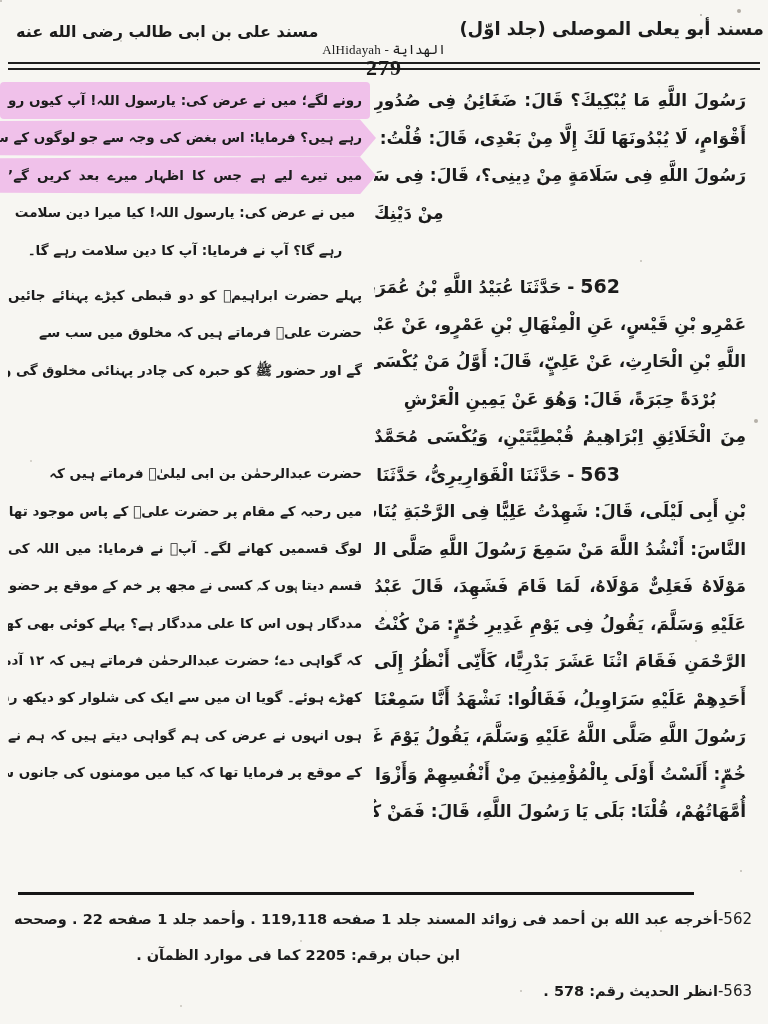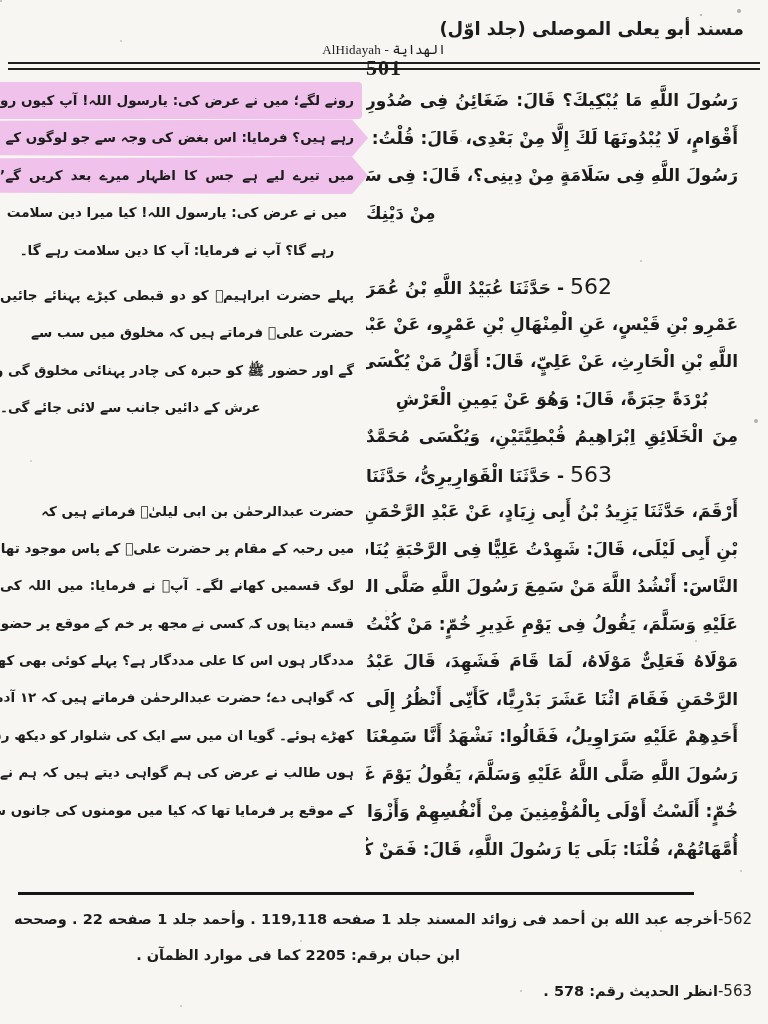--- a/index.html
+++ b/index.html
@@ -6,21 +6,21 @@
   body{
     width:768px;height:1024px;overflow:hidden;
     background:#f7f6f2;color:#1c1c1c;
     font-family:"DejaVu Sans",sans-serif;
     position:relative;
   }
   .page{position:relative;width:768px;height:1024px;}
   
   .hdr{position:relative;height:58px;}
   .hdr-right{
-    position:absolute;right:24px;top:18px;
+    position:absolute;right:4px;top:18px;
     font-size:18px;font-weight:bold;direction:rtl;
   }
   .hdr-left{
     position:absolute;left:16px;top:22px;
     font-size:16px;font-weight:bold;direction:rtl;
   }
   .hdr-center{
     position:absolute;left:0;right:0;top:6px;text-align:center;margin-top:36px;
   }
   .brand{
@@ -29,36 +29,36 @@
   }
   .pageno{
     font-family:"Liberation Serif",serif;
     font-size:22px;font-weight:bold;line-height:20px;letter-spacing:1px;
   }
   .rule{height:4px;margin:4px 8px 0 8px;
     border-top:2px solid #1f1f1f;border-bottom:2px solid #1f1f1f;}
   
   .columns{
     display:flex;flex-direction:row;
-    padding:12px 6px 0 0;height:822px;overflow:hidden;
+    padding:12px 6px 0 8px;height:822px;overflow:hidden;
     box-sizing:border-box;gap:12px;
   }
   .col{direction:rtl;box-sizing:border-box;}
   .col-urdu{width:354px;font-size:13.5px;font-weight:600;}
   .col-arabic{width:372px;font-size:17px;font-weight:bold;}
   .ln{
     line-height:37.5px;height:37.5px;overflow:hidden;white-space:nowrap;
     text-align:justify;text-align-last:justify;
   }
   .col-urdu .ln{line-height:37.4px;height:37.4px;}
   .al-left{text-align:left;text-align-last:left;}
   .al-center{text-align:center;text-align-last:center;}
   .al-right{text-align:right;text-align-last:right;}
   .ind{padding-right:126px;}
-  .hnum{font-size:22px;font-weight:normal;letter-spacing:.5px;}
+  .hnum{font-size:19px;font-weight:bold;letter-spacing:.5px;}
   .para{margin:0;}
   
   .col-arabic .para:nth-child(1){margin-bottom:36px;}
   .col-urdu .para:nth-child(1){margin-bottom:8px;}
   .col-urdu .para:nth-child(2){margin-bottom:66px;}
   
   .hl{
     background:var(--hl,#f0c1ea);
     border-radius:4px;
     padding:0 8px;margin:0 -8px;
@@ -87,74 +87,73 @@
 </head>
 <body>
 
 <div class="page">
   <div class="speckles"></div>
 
   <header class="hdr">
     <div class="hdr-right">مسند أبو يعلى الموصلى (جلد اوّل)</div>
     <div class="hdr-center">
       <div class="brand">AlHidayah - الهداية</div>
-      <div class="pageno">501</div>
+      <div class="pageno">279</div>
     </div>
+    <div class="hdr-left">مسند على بن ابى طالب رضى الله عنه</div>
   </header>
 
   <div class="rule"></div>
 
   <main class="columns">
     <section class="col col-urdu" id="col-urdu">
         <div class="para">
           <div class="ln hl">رونے لگے؛ میں نے عرض کی: یارسول اللہ! آپ کیوں رو</div>
           <div class="ln hl hl-point">رہے ہیں؟ فرمایا: اس بغض کی وجہ سے جو لوگوں کے سینہ</div>
           <div class="ln hl hl-point">میں تیرے لیے ہے جس کا اظہار میرے بعد کریں گے’</div>
           <div class="ln al-center">میں نے عرض کی: یارسول اللہ! کیا میرا دین سلامت</div>
           <div class="ln al-center">رہے گا؟ آپ نے فرمایا: آپ کا دین سلامت رہے گا۔</div>
         </div>
         <div class="para">
           <div class="ln">پہلے حضرت ابراہیمؑ کو دو قبطی کپڑے پہنائے جائیں</div>
           <div class="ln al-right">حضرت علیؓ فرماتے ہیں کہ مخلوق میں سب سے</div>
           <div class="ln">گے اور حضور ﷺ کو حبرہ کی چادر پہنائی مخلوق گی وہ</div>
-          <div class="ln al-left">عرش کے دائیں جانب سے لائی جائے گی۔</div>
         </div>
         <div class="para">
           <div class="ln al-right">حضرت عبدالرحمٰن بن ابی لیلیٰؓ فرماتے ہیں کہ</div>
           <div class="ln">میں رحبہ کے مقام پر حضرت علیؓ کے پاس موجود تھا۔</div>
           <div class="ln">لوگ قسمیں کھانے لگے۔ آپؓ نے فرمایا: میں اللہ کی</div>
           <div class="ln">قسم دیتا ہوں کہ کسی نے مجھ پر خم کے موقع پر حضور ﷺ</div>
           <div class="ln">مددگار ہوں اس کا علی مددگار ہے؟ پہلے کوئی بھی کھڑا نہ ہوا</div>
           <div class="ln">کہ گواہی دے؛ حضرت عبدالرحمٰن فرماتے ہیں کہ ۱۲ آدمی</div>
           <div class="ln">کھڑے ہوئے۔ گویا ان میں سے ایک کی شلوار کو دیکھ رہا</div>
-          <div class="ln">ہوں طالب نے عرض کی ہم گواہی دیتے ہیں کہ ہم نے</div>
+          <div class="ln">ہوں انہوں نے عرض کی ہم گواہی دیتے ہیں کہ ہم نے</div>
           <div class="ln">کے موقع پر فرمایا تھا کہ کیا میں مومنوں کی جانوں سے</div>
         </div>
       </section>
     <section class="col col-arabic" id="col-arabic">
         <div class="para">
           <div class="ln">رَسُولَ اللَّهِ مَا يُبْكِيكَ؟ قَالَ: ضَغَائِنُ فِى صُدُورِ</div>
           <div class="ln">أَقْوَامٍ، لَا يُبْدُونَهَا لَكَ إِلَّا مِنْ بَعْدِى، قَالَ: قُلْتُ: يَا</div>
           <div class="ln">رَسُولَ اللَّهِ فِى سَلَامَةٍ مِنْ دِينِى؟، قَالَ: فِى سَلَامَةٍ</div>
           <div class="ln al-left">مِنْ دَيْنِكَ</div>
         </div>
         <div class="para">
           <div class="ln ind"><span class="hnum">562</span> - حَدَّثَنَا عُبَيْدُ اللَّهِ بْنُ عُمَرَ، حَدَّثَنَا</div>
           <div class="ln">عَمْرِو بْنِ قَيْسٍ، عَنِ الْمِنْهَالِ بْنِ عَمْرٍو، عَنْ عَبْدِ</div>
           <div class="ln">اللَّهِ بْنِ الْحَارِثِ، عَنْ عَلِيٍّ، قَالَ: أَوَّلُ مَنْ يُكْسَى</div>
           <div class="ln al-center">بُرْدَةً حِبَرَةً، قَالَ: وَهُوَ عَنْ يَمِينِ الْعَرْشِ</div>
           <div class="ln">مِنَ الْخَلَائِقِ اِبْرَاهِيمُ قُبْطِيَّتَيْنِ، وَيُكْسَى مُحَمَّدٌ</div>
         </div>
         <div class="para">
           <div class="ln ind"><span class="hnum">563</span> - حَدَّثَنَا الْقَوَارِيرِىُّ، حَدَّثَنَا يُونُسُ بْنُ</div>
-          <div class="ln">أَرْقَمَ، حَدَّثَنَا يَزِيدُ بْنُ أَبِى زِيَادٍ، عَنْ عَبْدِ الرَّحْمَنِ</div>
           <div class="ln">بْنِ أَبِى لَيْلَى، قَالَ: شَهِدْتُ عَلِيًّا فِى الرَّحْبَةِ يُنَاشِدُ</div>
           <div class="ln">النَّاسَ: أَنْشُدُ اللَّهَ مَنْ سَمِعَ رَسُولَ اللَّهِ صَلَّى اللَّهُ</div>
+          <div class="ln">مَوْلَاهُ فَعَلِىٌّ مَوْلَاهُ، لَمَا قَامَ فَشَهِدَ، قَالَ عَبْدُ</div>
           <div class="ln">عَلَيْهِ وَسَلَّمَ، يَقُولُ فِى يَوْمِ غَدِيرِ خُمٍّ: مَنْ كُنْتُ</div>
-          <div class="ln">مَوْلَاهُ فَعَلِىٌّ مَوْلَاهُ، لَمَا قَامَ فَشَهِدَ، قَالَ عَبْدُ</div>
           <div class="ln">الرَّحْمَنِ فَقَامَ اثْنَا عَشَرَ بَدْرِيًّا، كَأَنِّى أَنْظُرُ إِلَى</div>
           <div class="ln">أَحَدِهِمْ عَلَيْهِ سَرَاوِيلُ، فَقَالُوا: نَشْهَدُ أَنَّا سَمِعْنَا</div>
           <div class="ln">رَسُولَ اللَّهِ صَلَّى اللَّهُ عَلَيْهِ وَسَلَّمَ، يَقُولُ يَوْمَ غَدِيرِ</div>
           <div class="ln">خُمٍّ: أَلَسْتُ أَوْلَى بِالْمُؤْمِنِينَ مِنْ أَنْفُسِهِمْ وَأَزْوَاجِى</div>
           <div class="ln">أُمَّهَاتُهُمْ، قُلْنَا: بَلَى يَا رَسُولَ اللَّهِ، قَالَ: فَمَنْ كُنْتُ</div>
         </div>
       </section>
   </main>
 
   <div class="frule"></div>

